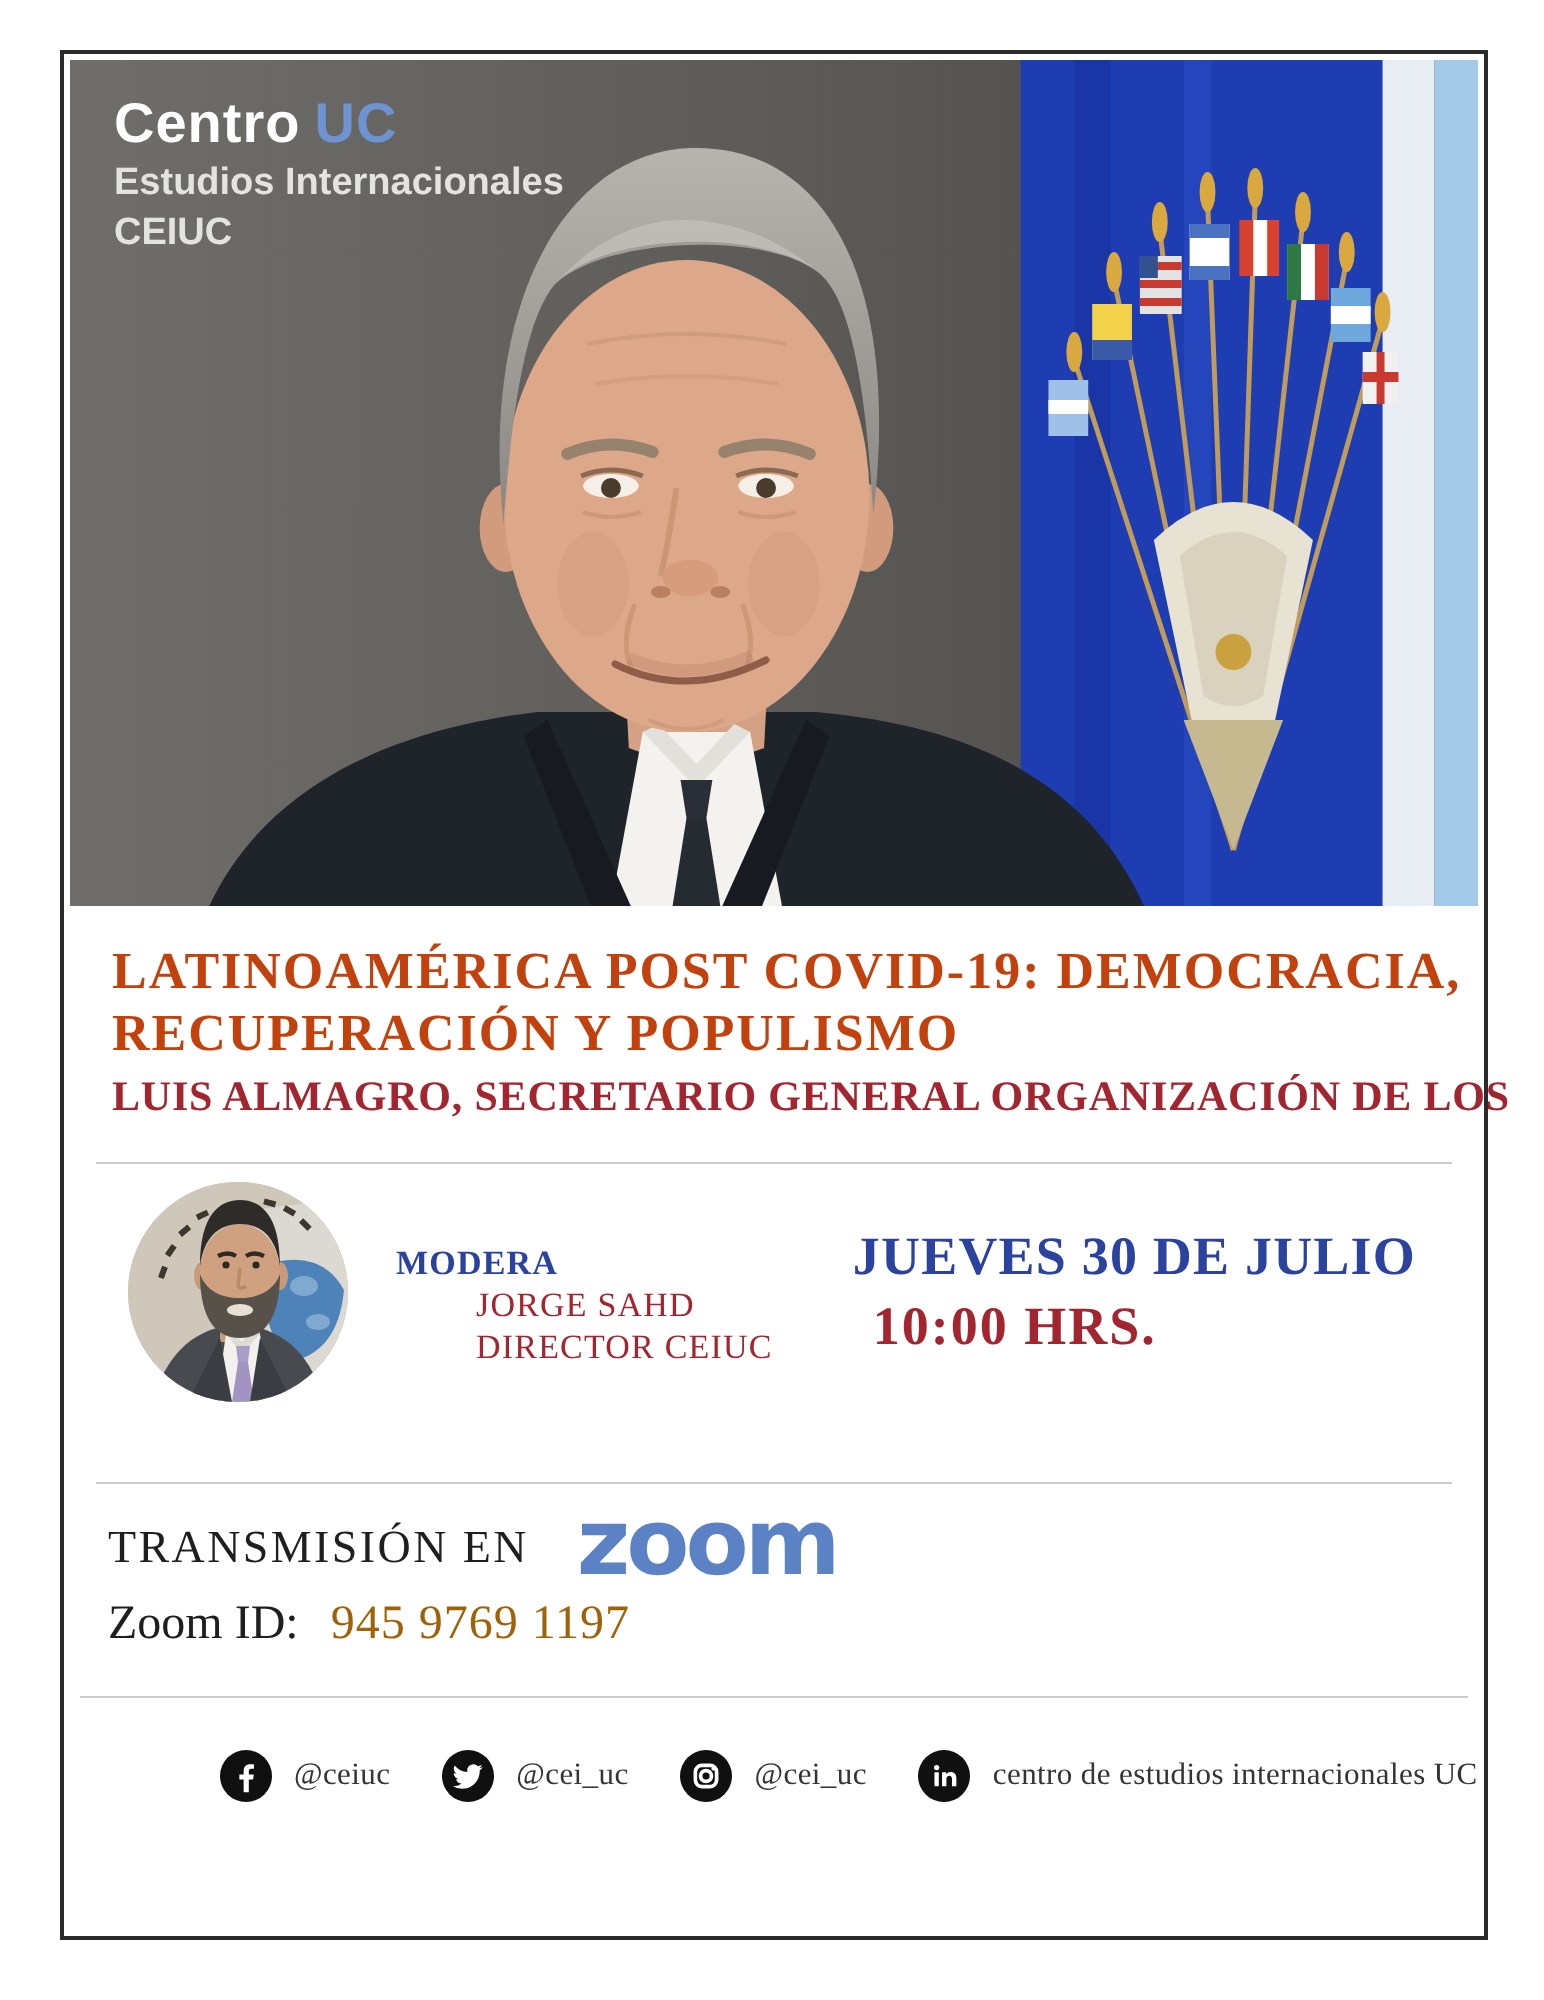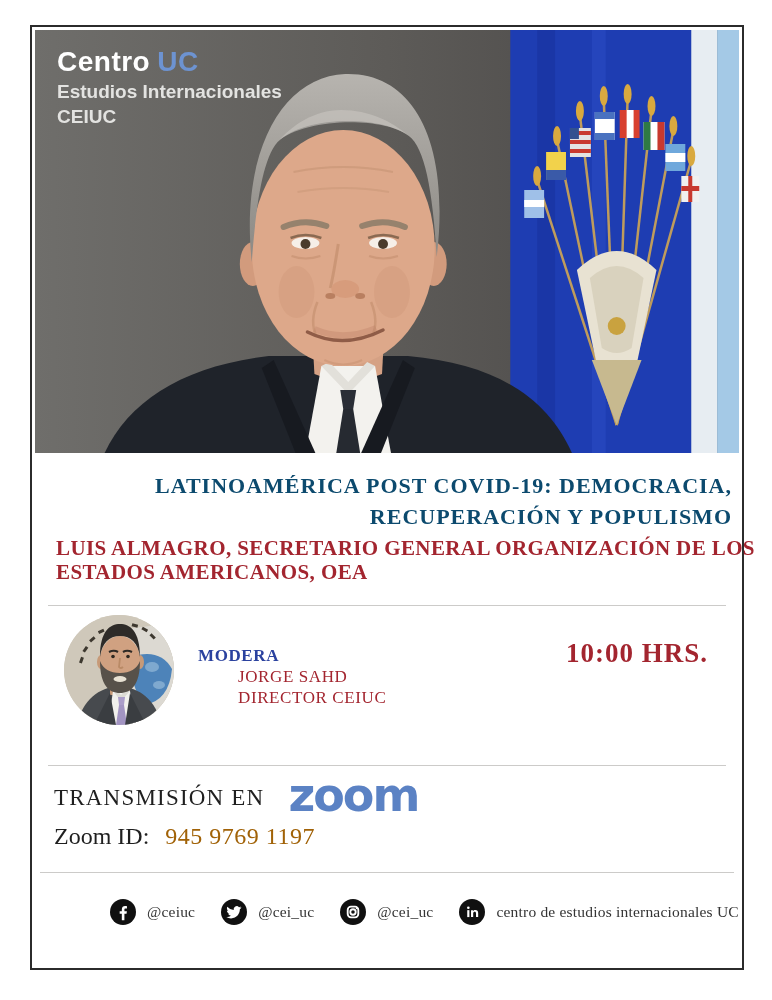--- a/index.html
+++ b/index.html
@@ -20,21 +20,21 @@
     position:absolute;left:22px;top:18px;line-height:1;z-index:5;
     font-family:"Liberation Sans",sans-serif;
   }
   .brand-line1{font-size:28px;font-weight:bold;letter-spacing:.5px;}
   .brand-primary{color:#ffffff;}
   .brand-secondary{color:#6d93d1;margin-left:7px;}
   .brand-line2,.brand-line3{color:#e3e3e1;font-size:19px;margin-top:6px;font-weight:700;}
   
   .title-block{padding:17px 10px 0 24px;white-space:nowrap;}
   .title-line{
-    color:#0c4a6e;font-weight:bold;font-size:22px;line-height:31px;letter-spacing:1px;text-align:right;
+    color:#c2410c;font-weight:bold;font-size:26px;line-height:31px;letter-spacing:1px;
   }
   .speaker-line{
     color:#a3252f;font-weight:bold;font-size:21px;line-height:24px;letter-spacing:.4px;
   }
   .speaker-block{padding:4px 10px 0 24px;white-space:nowrap;}
   .divider{height:1px;background:#cccbc9;margin:0 16px;}
   .div1{margin-top:21px;}
   .div2{margin-top:40px;}
   .div3{margin-top:22px;margin-left:8px;margin-right:8px;}
   
@@ -209,21 +209,20 @@
       <div class="brand-line3">CEIUC</div>
     </div>
   </div>
 
   <div class="title-block">
     <div class="title-line">LATINOAMÉRICA POST COVID-19: DEMOCRACIA,</div>
     <div class="title-line">RECUPERACIÓN Y POPULISMO</div>
   </div>
   <div class="speaker-block">
     <div class="speaker-line">LUIS ALMAGRO, SECRETARIO GENERAL ORGANIZACIÓN DE LOS</div>
-    <div class="speaker-line">ESTADOS AMERICANOS, OEA</div>
   </div>
 
   <div class="divider div1"></div>
 
   <div class="mod-row">
     <div class="avatar">
       <svg viewBox="0 0 110 110">
         <rect x="0" y="0" width="110" height="110" fill="#cfc8ba"></rect>
         <path d="M62 14 L110 8 L110 100 L66 104 Z" fill="#dcd9d2"></path>
         <path d="M66 42 Q96 32 108 54 Q105 86 80 90 Q66 70 66 42 Z" fill="#4d83b9"></path>
@@ -261,20 +260,21 @@
         <circle cx="64" cy="41.5" r="1.8" fill="#2f2820"></circle>
         <path d="M56 43 L55 52 Q56.5 54 59 52" stroke="#b98a66" stroke-width="1.8" fill="none"></path>
       </svg>
     </div>
     <div class="mod-text">
       <div class="mod-label">MODERA</div>
       <div class="mod-name">JORGE SAHD</div>
       <div class="mod-role">DIRECTOR CEIUC</div>
     </div>
     <div class="sched">
+      <div class="sched-date">JUEVES 30 DE JULIO</div>
       <div class="sched-time">10:00 HRS.</div>
     </div>
   </div>
 
   <div class="divider div2"></div>
 
   <div class="stream-block">
     <div class="stream-line1">
       <span class="stream-label">TRANSMISIÓN EN</span>
       <span class="zoom-logo">zoom</span>

